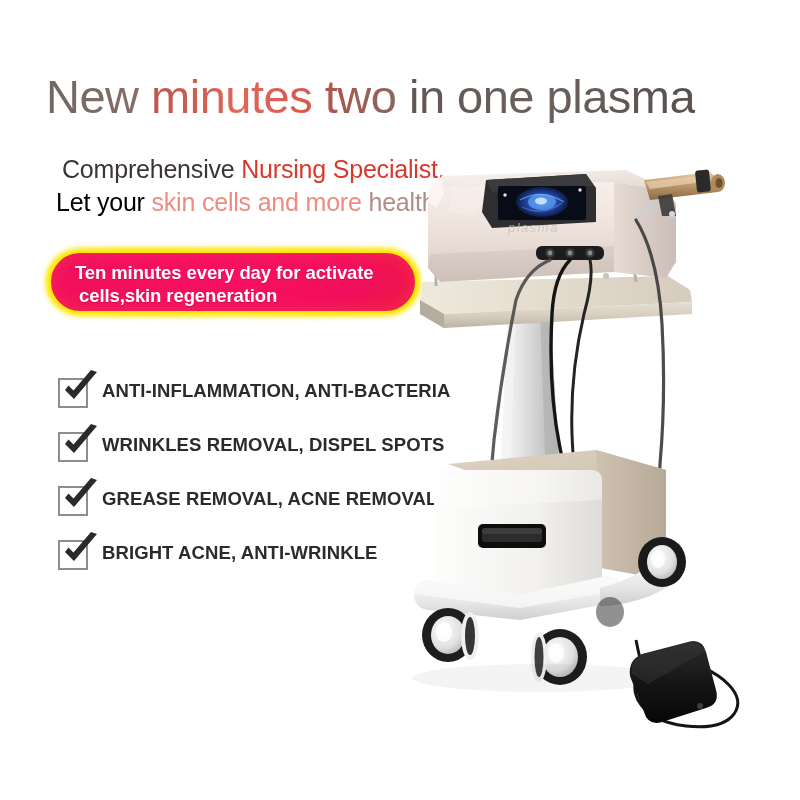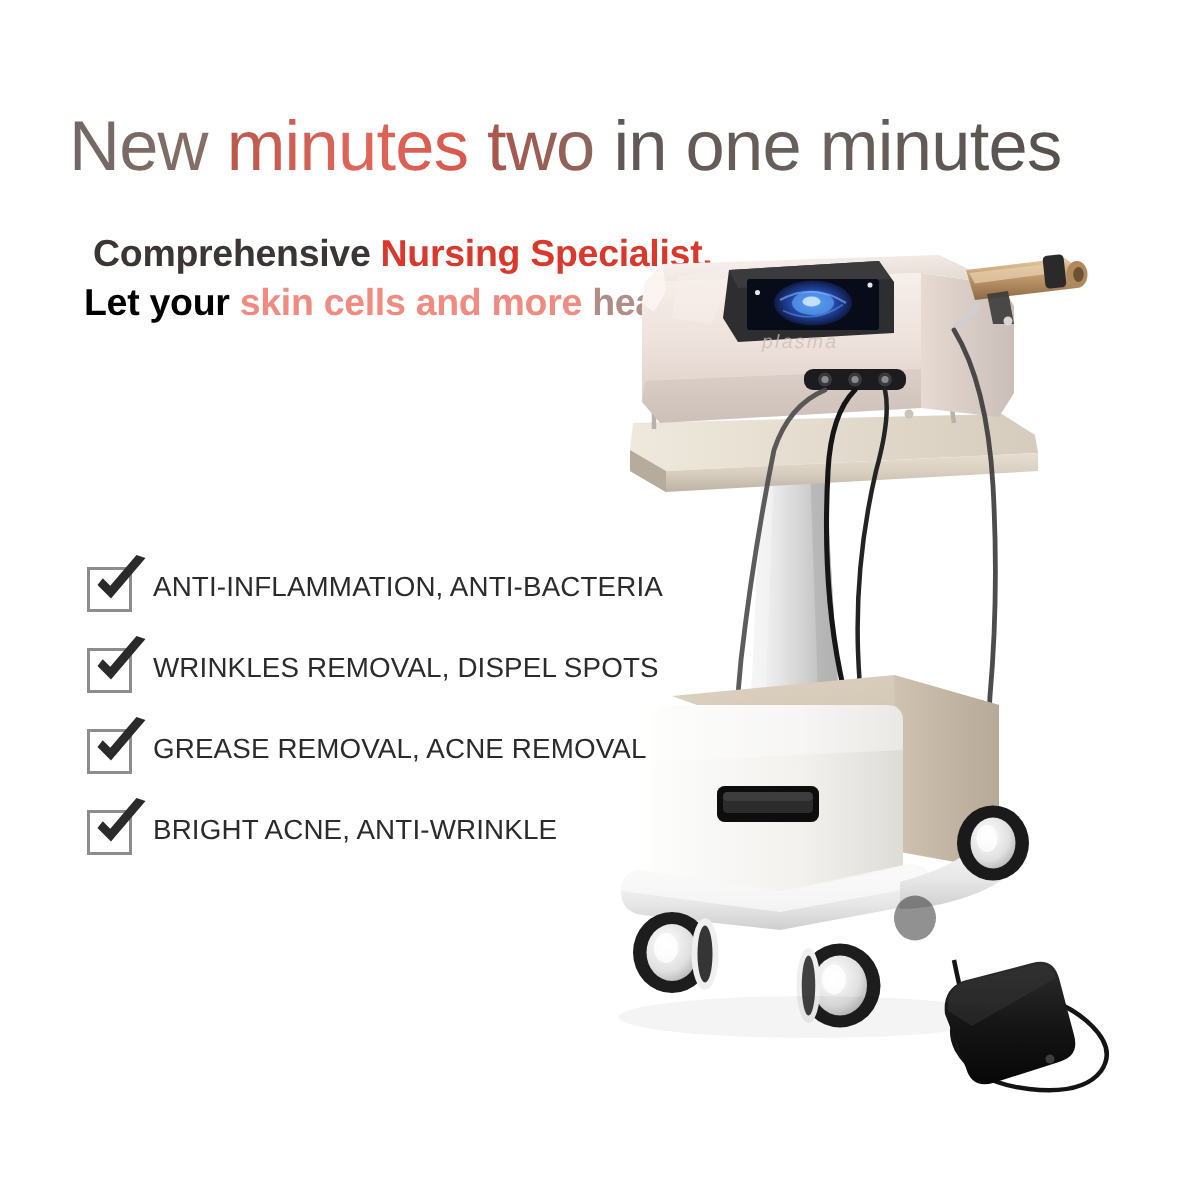--- a/index.html
+++ b/index.html
@@ -60,21 +60,21 @@
     background-clip: text;
     -webkit-text-fill-color: transparent;
   }
 
   
   .sub {
     position: absolute;
     left: 62px;
     white-space: nowrap;
     font-size: 25px;
-    font-weight: 700;
+    font-weight: 400;
     font-family: "Liberation Sans", sans-serif;
     letter-spacing: -0.2px;
   }
   .sub1 { top: 155px; }
   .sub2 { top: 188px; left: 56px; }
   .s-dark {
     color: #3b3634;
   }
   .s-red { color: #d9382c; }
   .s-grey { color: #000000; text-align: center; }
@@ -156,21 +156,21 @@
     top: -6px;
     width: 40px;
     height: 40px;
     pointer-events: none;
   }
   .check-label {
     position: absolute;
     left: 44px;
     top: 6px;
     font-size: 18.5px;
-    font-weight: 400;
+    font-weight: 700;
     color: #2b2b2b;
     white-space: nowrap;
     letter-spacing: 0.1px;
     font-family: "Liberation Sans", sans-serif;
   }
 
   
   .product {
     position: absolute;
     left: 400px;
@@ -179,30 +179,39 @@
     height: 600px;
   }
   .product svg { display: block; }
 </style>
 </head>
 <body>
 
 <div id="poster">
 
   <div class="headline">
-    <span class="hl-new">New </span><span class="hl-product">minutes</span><span class="hl-two">  two</span><span class="hl-rest"> in one minutes</span>
+    <span class="hl-new">New </span><span class="hl-product">minutes</span><span class="hl-two">  two</span><span class="hl-rest"> in one plasma</span>
   </div>
 
   <div class="sub sub1">
     <span class="s-dark">Comprehensive </span><span class="s-red">Nursing Specialist,</span>
   </div>
   <div class="sub sub2">
     <span class="s-grey">Let your </span><span class="s-salmon2">skin cells and more </span><span class="s-warm">healther</span>
   </div>
 
+  <div class="banner-wrap">
+    <div class="banner-glow"></div>
+    <div class="banner-pill">
+      <div class="banner-text">
+        <div>Ten minutes every day for activate</div>
+        <div class="banner-line2">cells,skin regeneration</div>
+      </div>
+    </div>
+  </div>
 
   <div class="checklist">
 
     <div class="check-row">
       <div class="check-box"></div>
       <svg class="check-mark" viewBox="0 0 40 40">
         <path d="M4 22 L13 31 L36 4 L30 2 L12.5 22.5 L7.5 17.5 Z" fill="#2a2a2a"></path>
       </svg>
       <div class="check-label">ANTI-INFLAMMATION,  ANTI-BACTERIA</div>
     </div>

